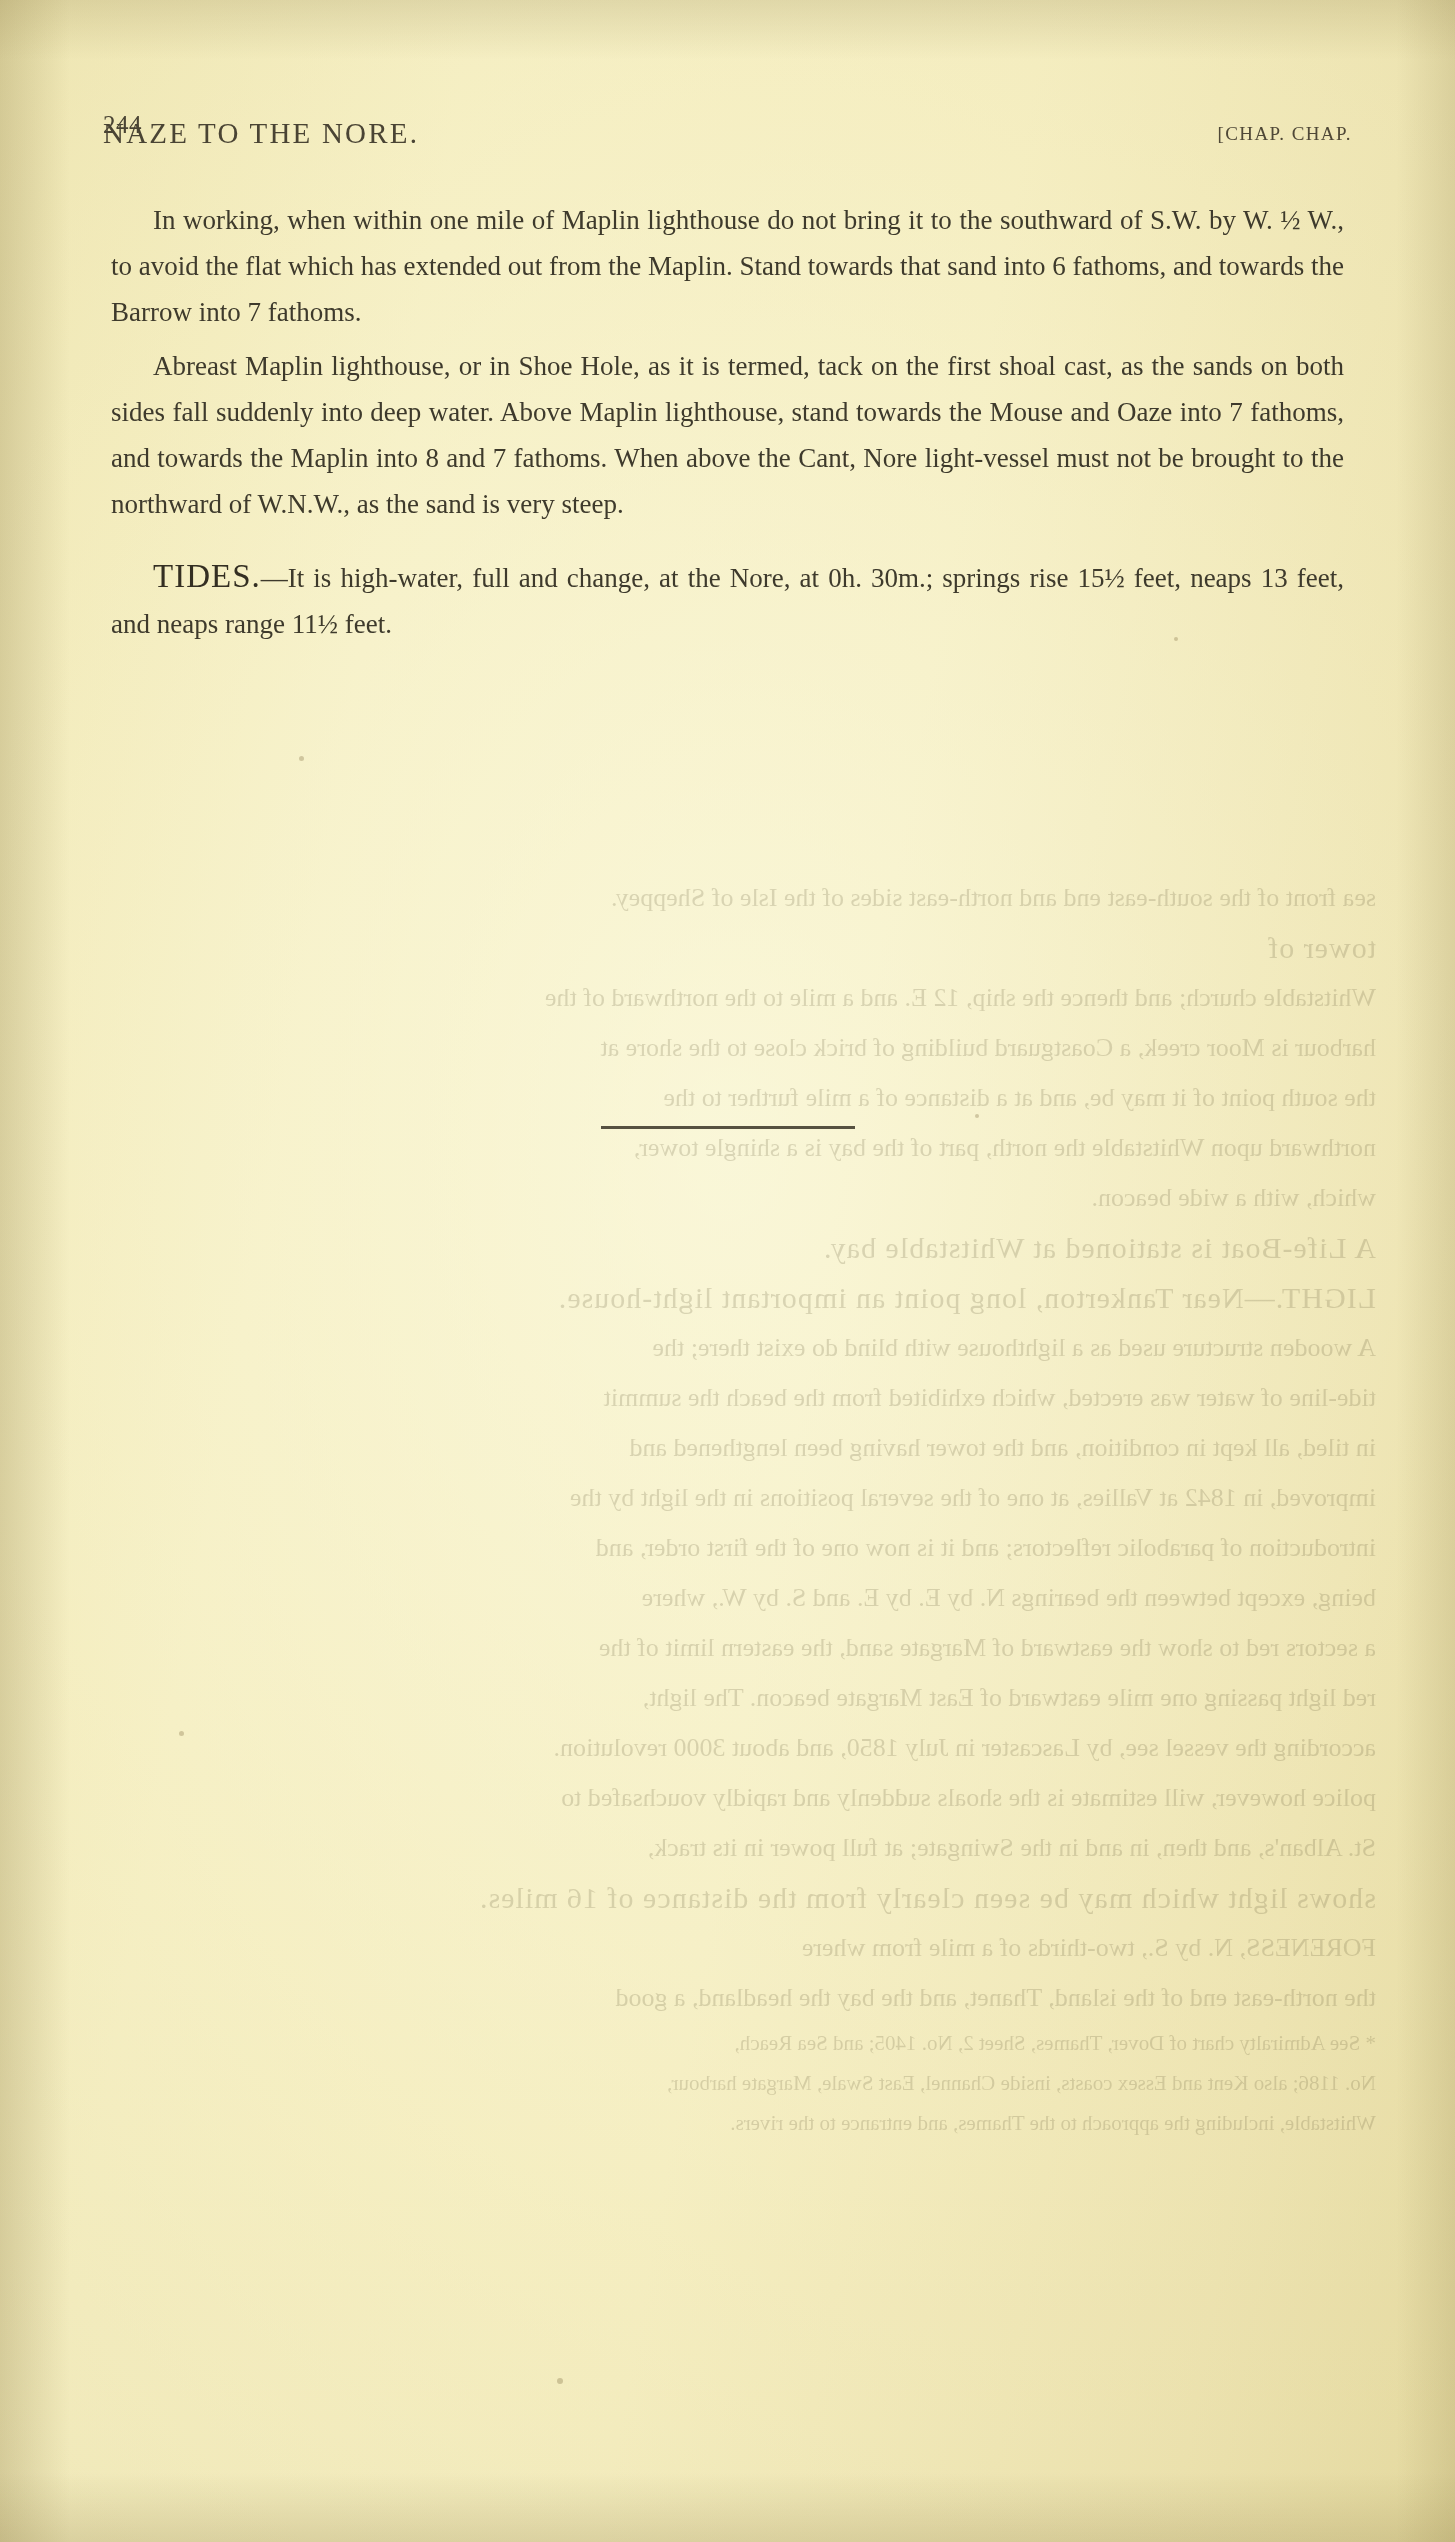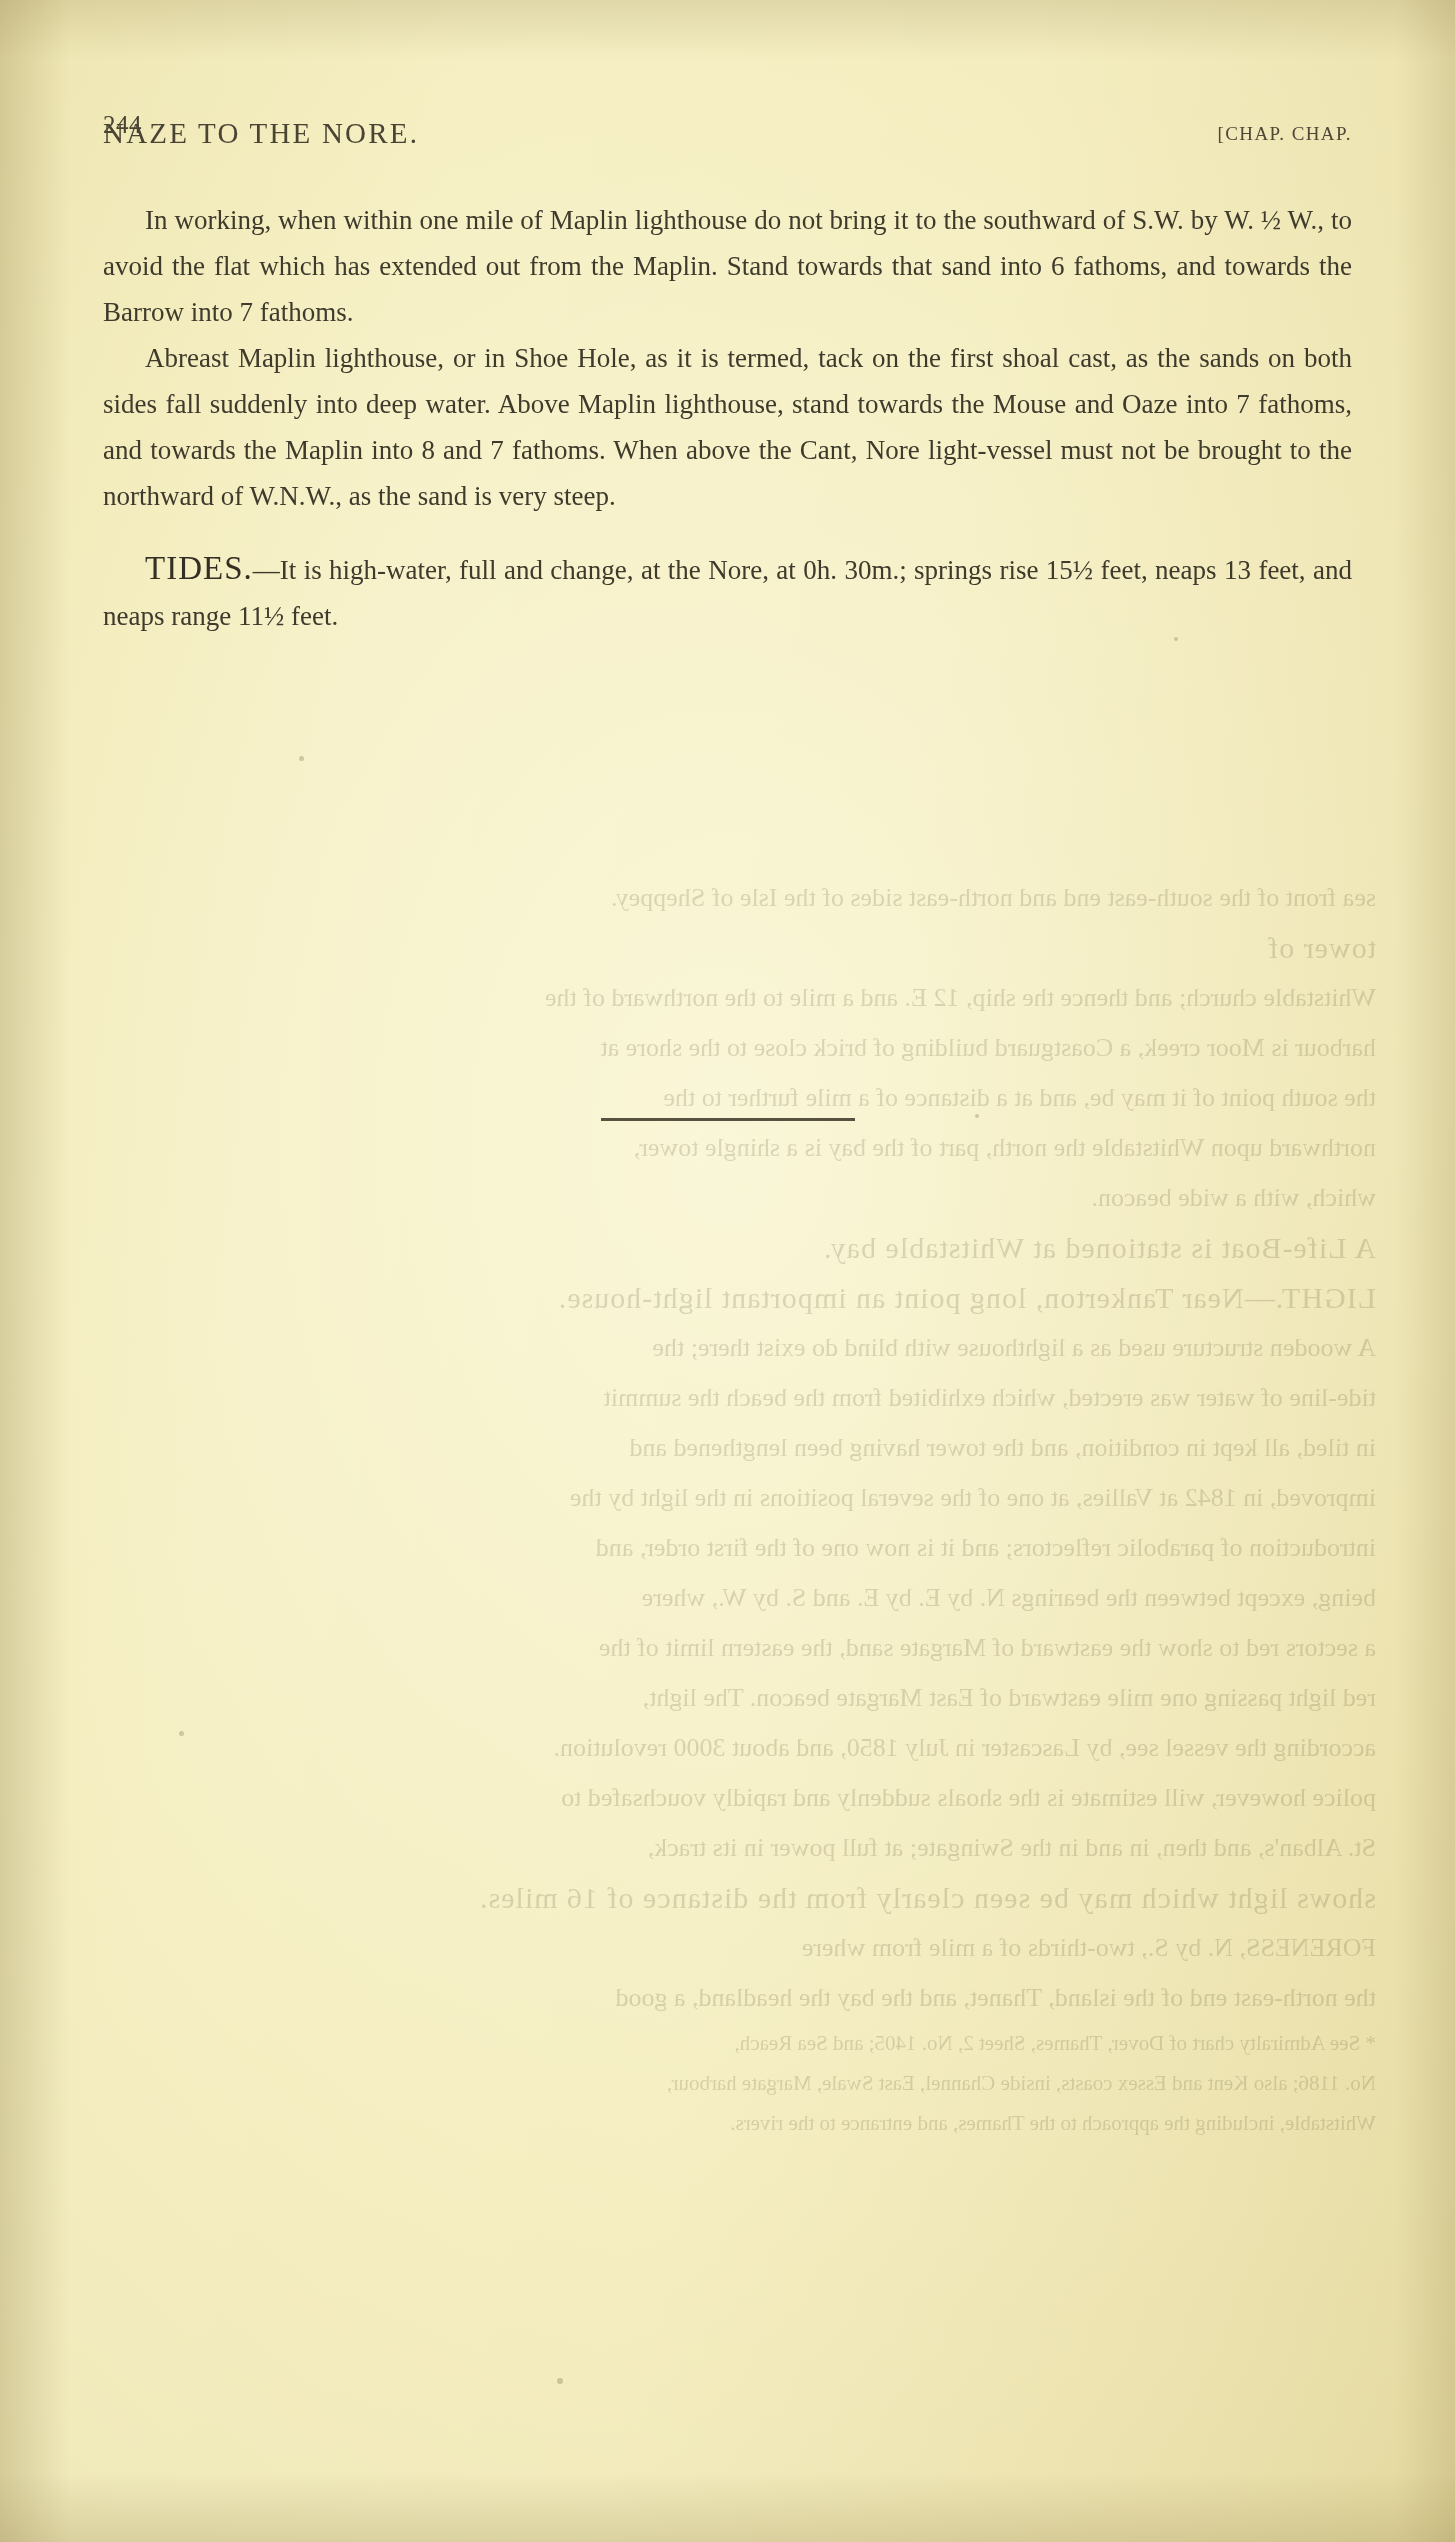--- a/index.html
+++ b/index.html
@@ -89,21 +89,21 @@
   
   .body {
     margin-top: 38px;
     font-size: 27px;
     line-height: 46px;
     color: #3e3a2c;
     text-align: justify;
     text-justify: inter-word;
   }
   p {
-    margin: 0;
+    margin: 8px;
   }
   p.indent {
     text-indent: 42px;
   }
   p.gap {
     margin-top: 26px;
   }
   .smallcaps-head {
     font-size: 33px;
     letter-spacing: 1px;

